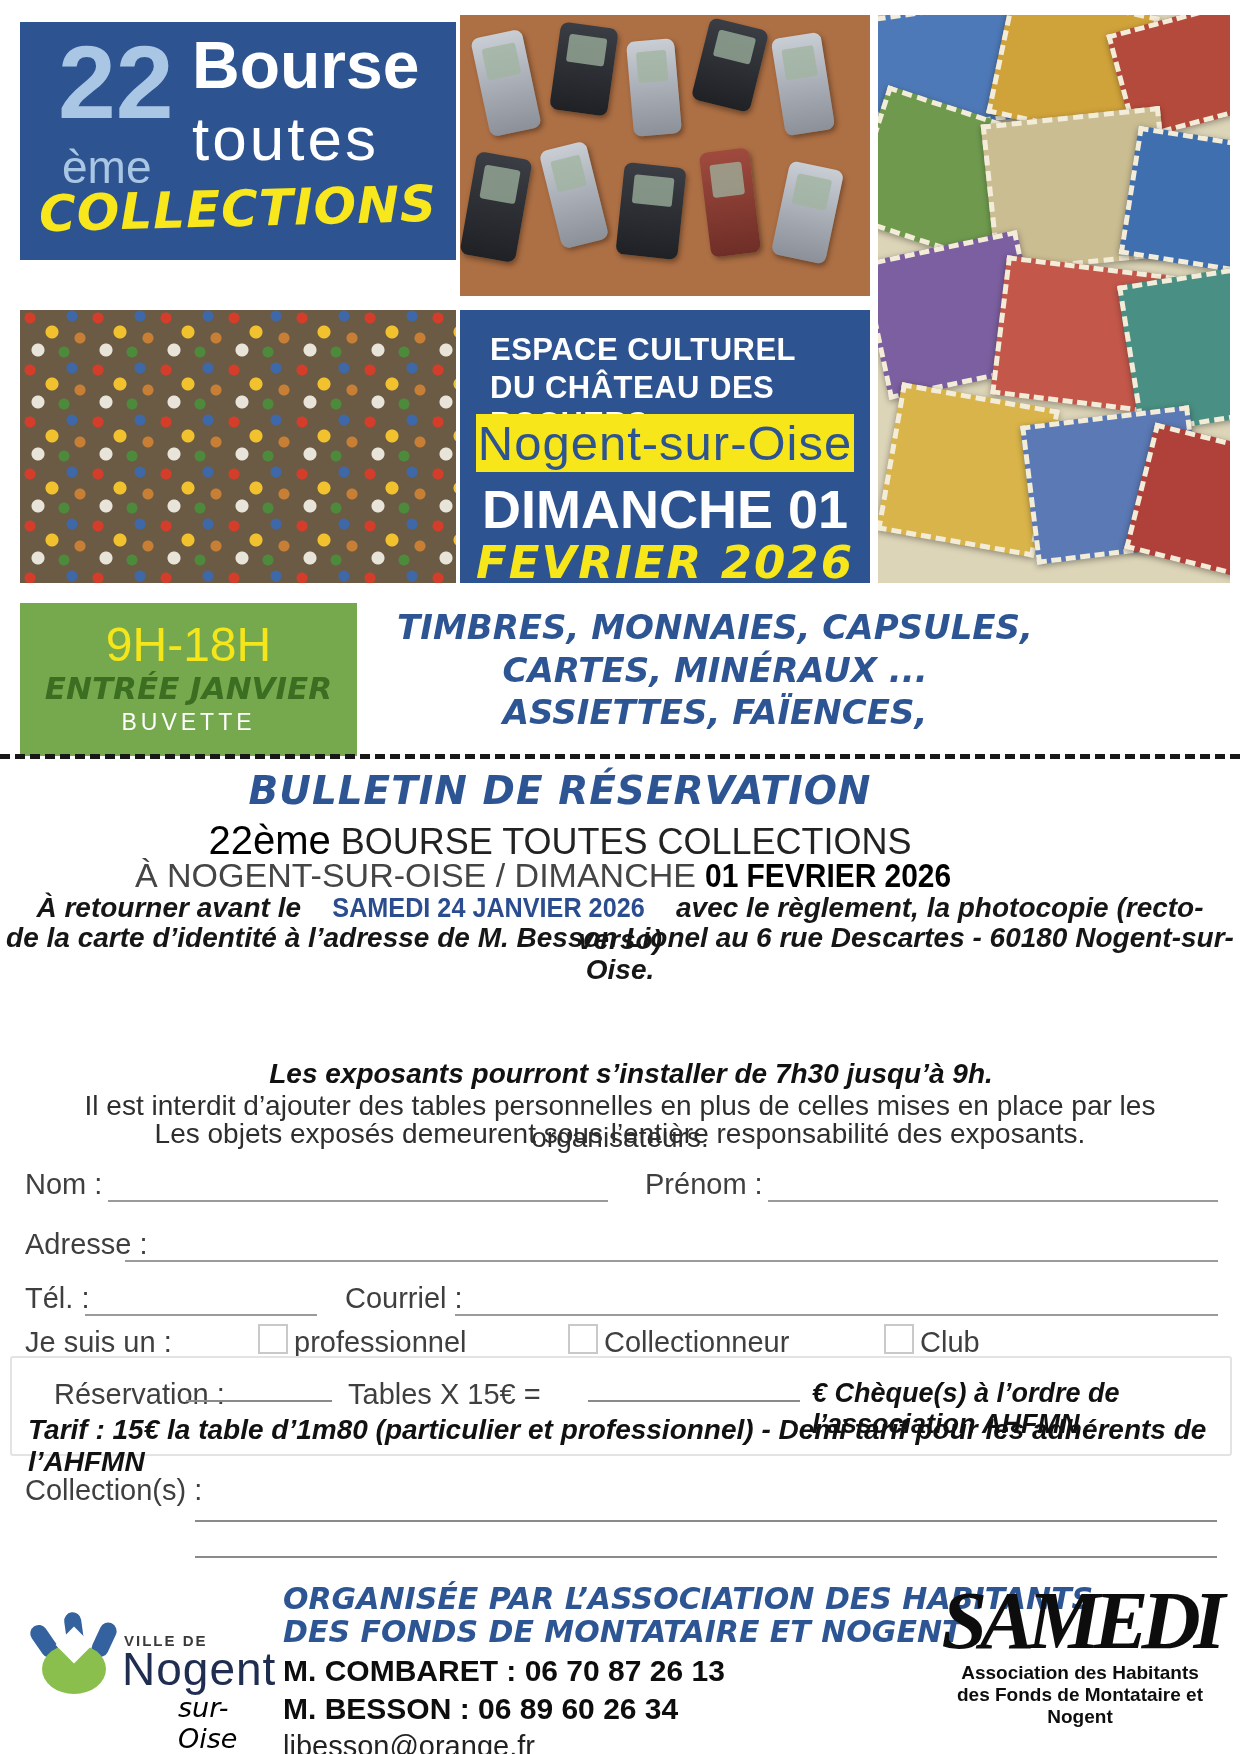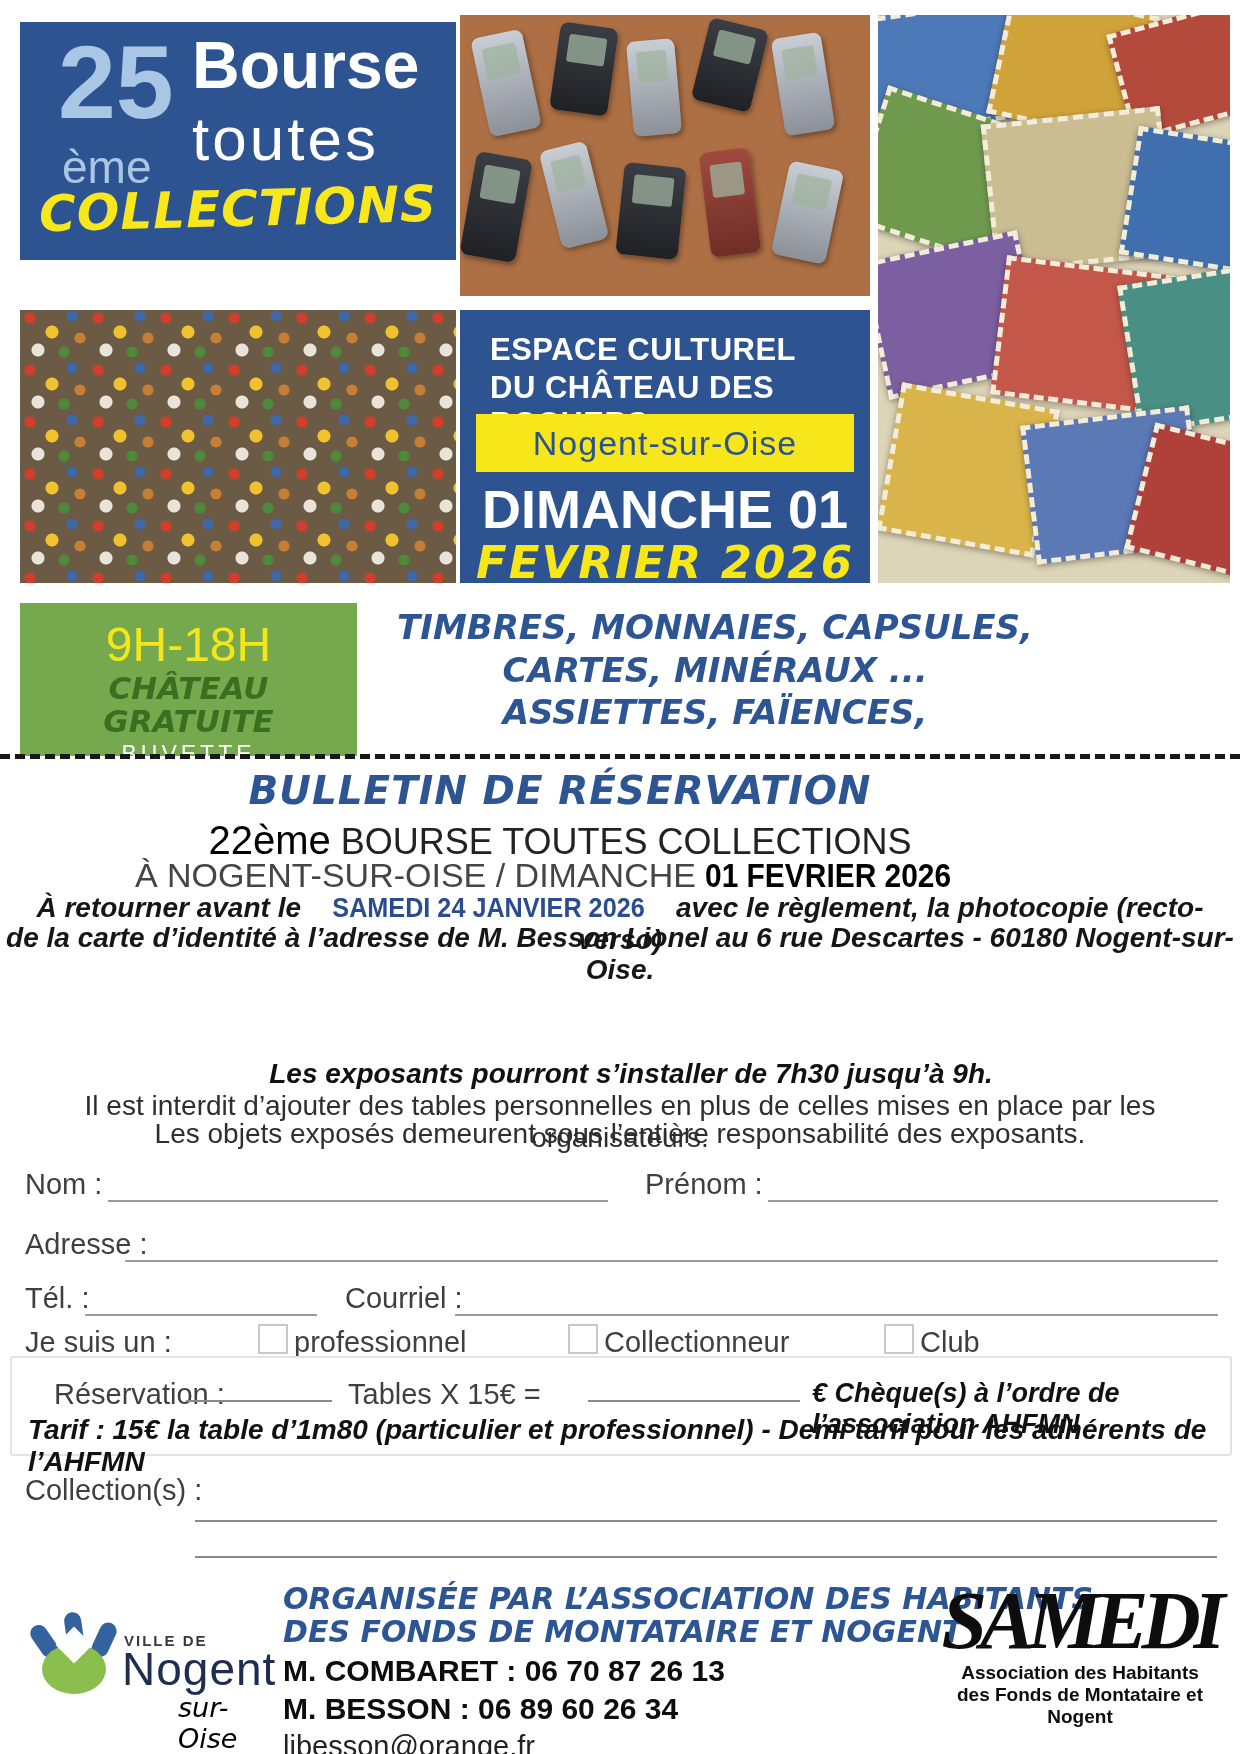--- a/index.html
+++ b/index.html
@@ -36,21 +36,21 @@
       radial-gradient(circle at 18px 40px, #e8e4da 6px, transparent 7px),
       radial-gradient(circle at 44px 42px, #4d8a3c 5px, transparent 6px),
       radial-gradient(circle at 60px 28px, #c77f35 5px, transparent 6px);
     background-size:68px 52px;}
 
   
   .event-box{left:460px;top:310px;width:410px;height:273px;background:#2d5390;}
   .ev-l1{left:30px;top:22px;font-size:31px;font-weight:700;color:#fff;letter-spacing:.5px;}
   .ev-l2{left:30px;top:60px;font-size:31px;font-weight:700;color:#fff;letter-spacing:.5px;}
   .ev-city{left:16px;top:104px;width:378px;height:58px;background:#f7e71a;color:#2d5390;
-           font-size:34px;font-weight:400;text-align:center;line-height:58px;letter-spacing:1px;}
+           font-size:49px;font-weight:400;text-align:center;line-height:58px;letter-spacing:1px;}
   .ev-day{left:0;top:172px;width:410px;text-align:center;font-size:54px;font-weight:700;color:#fff;line-height:1;}
   .ev-date{left:0;top:226px;width:410px;text-align:center;font-size:45px;font-weight:700;font-style:italic;
            color:#f7e71a;font-family:"DejaVu Sans",sans-serif;letter-spacing:2px;}
 
   
   .hours-box{left:20px;top:603px;width:337px;height:153px;background:#76a94e;text-align:center;}
   .h-time{display:block;margin-top:18px;font-size:48px;font-weight:400;color:#f5e51b;line-height:1;}
   .h-entry{display:block;margin-top:3px;font-size:31px;font-weight:700;font-style:italic;color:#3c6e22;
            font-family:"DejaVu Sans",sans-serif;line-height:1.05;}
   .h-buv{display:block;margin-top:4px;font-size:23px;font-weight:400;color:#fff;letter-spacing:4px;}
@@ -111,21 +111,21 @@
   .ac-b2{left:238px;top:22px;width:12px;height:46px;background:#4e6fae;transform:rotate(24deg);}
   .ac-g2{left:262px;bottom:6px;width:0;height:0;border-left:12px solid transparent;border-right:10px solid transparent;border-bottom:24px solid #6aa33c;}
   .ahfmn-sub{font-size:19px;font-weight:700;color:#0d0d0d;line-height:1.15;}
 </style>
 </head>
 <body>
 
 <div id="page">
 
   <div class="abs title-box">
-    <div class="abs t-num">25</div>
+    <div class="abs t-num">22</div>
     <div class="abs t-suf">ème</div>
     <div class="abs t-bourse">Bourse</div>
     <div class="abs t-toutes">toutes</div>
     <div class="abs t-coll">COLLECTIONS</div>
   </div>
 
   <div class="abs phones-photo">
     <i class="ph-s" style="left:20px;top:18px;width:52px;height:100px;transform:rotate(-12deg);"></i>
     <i class="ph-d" style="left:95px;top:10px;width:58px;height:88px;transform:rotate(8deg);"></i>
     <i class="ph-s" style="left:170px;top:25px;width:48px;height:95px;transform:rotate(-5deg);"></i>
@@ -158,21 +158,21 @@
   <div class="abs event-box">
     <div class="abs ev-l1">ESPACE CULTUREL</div>
     <div class="abs ev-l2">DU CHÂTEAU DES ROCHERS</div>
     <div class="abs ev-city">Nogent-sur-Oise</div>
     <div class="abs ev-day">DIMANCHE 01</div>
     <div class="abs ev-date">FEVRIER 2026</div>
   </div>
 
   <div class="abs hours-box">
     <span class="h-time">9H-18H</span>
-    <span class="h-entry">CHÂTEAU GRATUITE</span>
+    <span class="h-entry">ENTRÉE JANVIER</span>
     <span class="h-buv">BUVETTE</span>
   </div>
 
   <div class="abs items-text">
     <div>TIMBRES, MONNAIES, CAPSULES,</div>
     <div>CARTES, MINÉRAUX ...</div>
     <div>ASSIETTES, FAÏENCES,</div>
   </div>
 
   <div class="abs dashline"></div>

